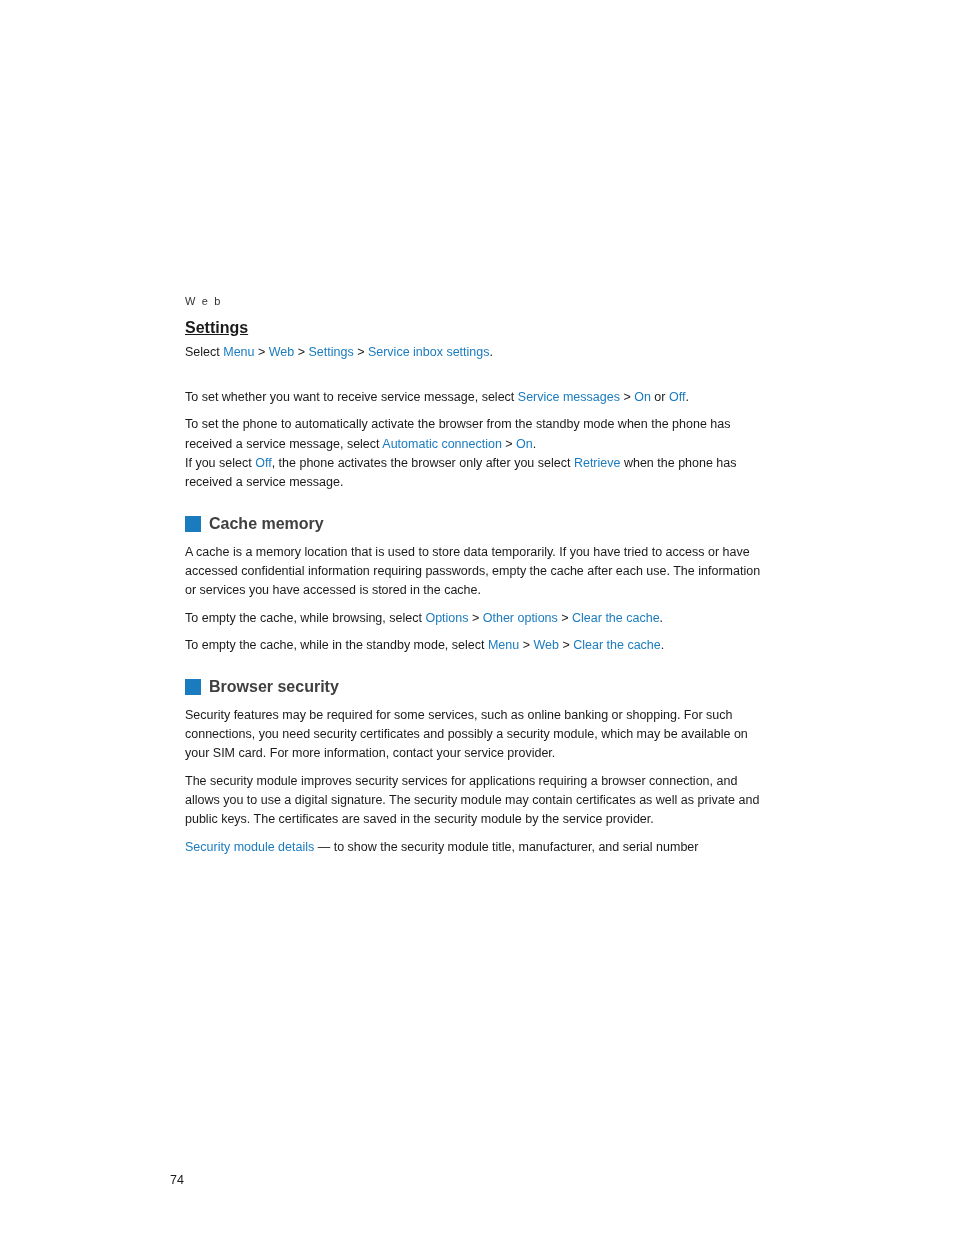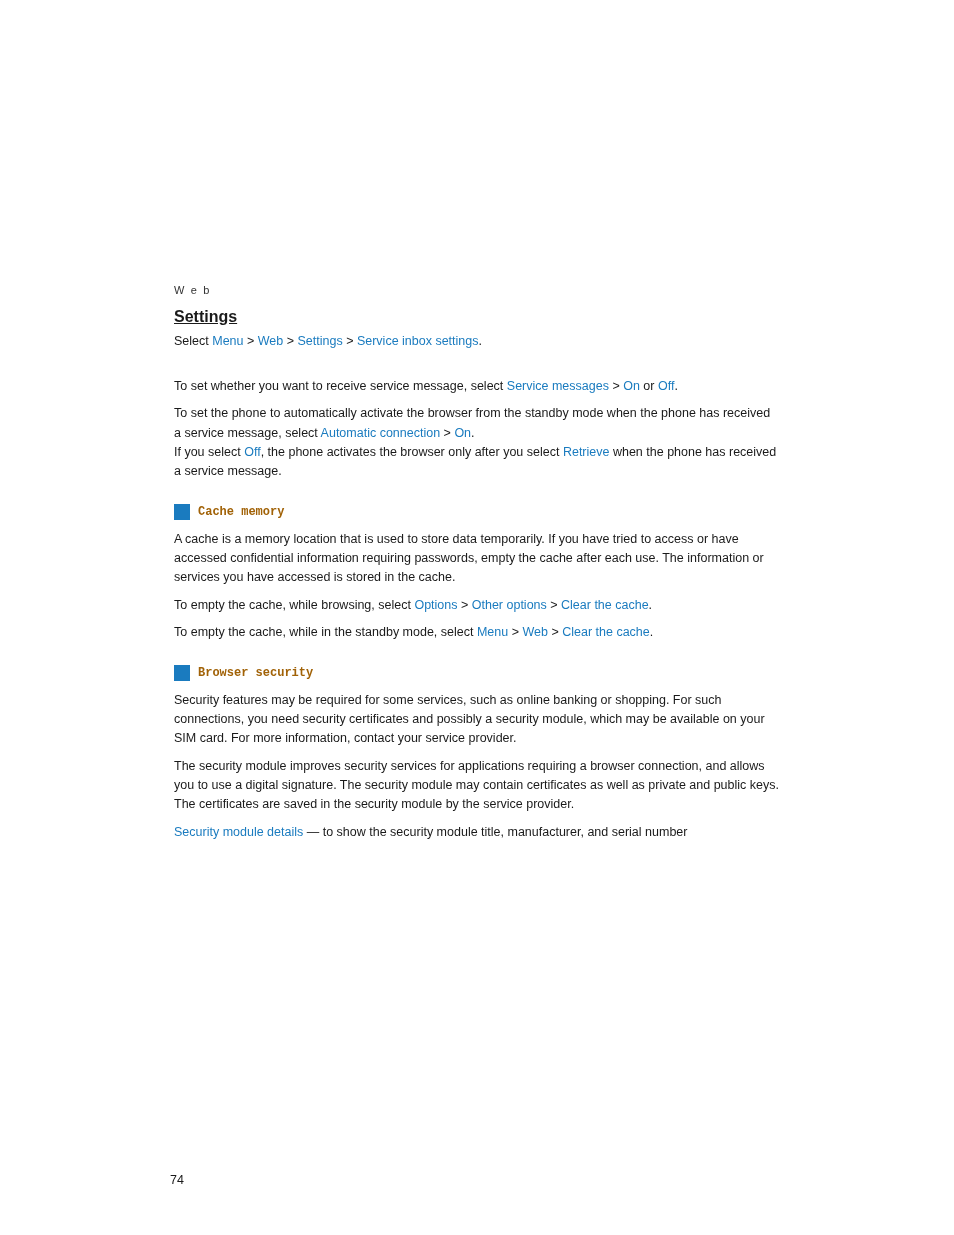--- a/index.html
+++ b/index.html
@@ -14,21 +14,21 @@
       font-size: 13px;
       color: #1a1a1a;
       width: 954px;
       min-height: 1235px;
     }
 
     .page {
       width: 954px;
       min-height: 1235px;
       background: #ffffff;
-      padding: 4px;
+      padding: 15px;
       position: relative;
     }
 
     .content-area {
       margin: 0 auto;
       padding: 280px 170px 80px 170px;
       max-width: 954px;
     }
 
     .section-label {
@@ -75,24 +75,23 @@
 
     .blue-square {
       width: 16px;
       height: 16px;
       background: #1a7bbf;
       flex-shrink: 0;
       display: inline-block;
     }
 
     .section-heading-blue-text {
-      font-size: 12px;
+      font-size: 16px;
       font-weight: bold;
-      color: #a16207;
-      font-family: Liberation Mono, monospace;
+      color: #404040;
     }
 
     .sub-heading {
       font-size: 14px;
       font-weight: bold;
       text-decoration: underline;
       color: #1a1a1a;
       margin-top: 18px;
       margin-bottom: 8px;
     }

